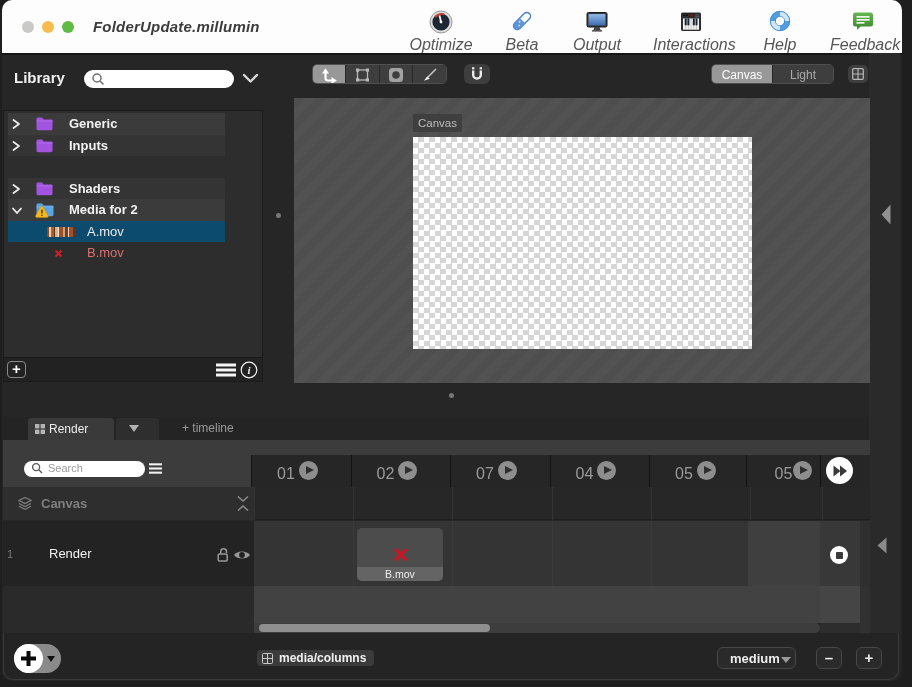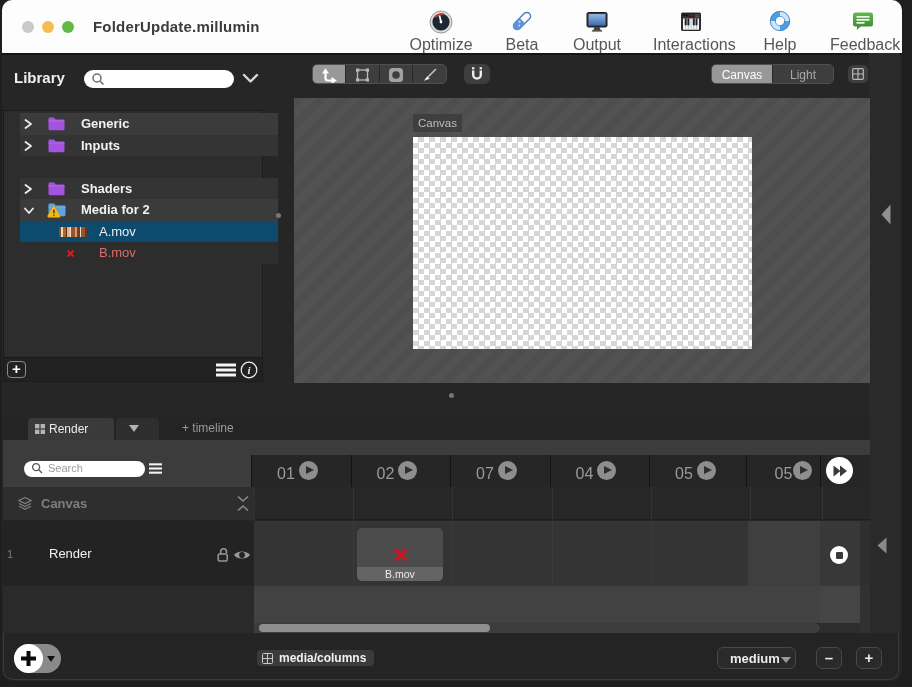--- a/index.html
+++ b/index.html
@@ -2,32 +2,32 @@
 <html><head>
 <meta charset="utf-8">
 <style>
 * { margin:0; padding:0; box-sizing:border-box; }
 html,body { width:912px; height:687px; background:#1d1d1d; font-family:"Liberation Sans", sans-serif; overflow:hidden; }
 #stage { position:relative; width:912px; height:687px; background:#1e1e1e; }
 .abs { position:absolute; }
 #window { position:absolute; left:2px; top:0; width:900px; height:681px; border-radius:10px; background:#262626; overflow:hidden; }
 
 
-#titlebar { position:absolute; left:0; top:0; width:900px; height:53px; background:#fdfdfd; }
+#titlebar { position:absolute; left:0; top:0; width:900px; height:53px; background:#fdfdfd;font-style:italic; }
 .tl { position:absolute; top:21px; width:12px; height:12px; border-radius:50%; }
 #title { position:absolute; left:91px; top:18px; font-size:15px; font-weight:bold; color:#3c3c3c; letter-spacing:0.2px; }
 .tbitem { position:absolute; top:9px; text-align:center; }
 .tbicon { height:26px; display:flex; justify-content:center; align-items:flex-start; }
 .tblabel { margin-top:1px; font-size:16px; color:#565656; }
 
 
 #libtitle { position:absolute; left:12px; top:69px; font-size:15px; font-weight:bold; color:#f0f0f0; }
 #libsearch { position:absolute; left:82px; top:70px; width:150px; height:18px; background:#fff; border-radius:9px; }
 #libpanel { position:absolute; left:1px; top:110px; width:260px; height:272px; background:#2d2d2d; border:1px solid #1b1b1b; }
-.lrow { position:absolute; left:16px; width:258px; height:21.5px; }
+.lrow { position:absolute; left:4px; width:217px; height:21.5px; }
 .lrow .rowlab { position:absolute; left:61px; top:3px; font-size:13px; font-weight:bold; color:#f2f2f2; }
 .lrow .chev { position:absolute; left:3px; top:5px; }
 .lrow .ficon { position:absolute; left:28px; top:3px; }
 #libbottom { position:absolute; left:0px; top:246px; width:258px; height:24px; background:#222222; border-top:1px solid #191919; }
 #libplus { position:absolute; left:3px; top:3px; width:19px; height:17px; border:1.5px solid #8a8a8a; border-radius:4px; color:#fff; font-weight:bold; font-size:15px; line-height:13px; text-align:center; }
 
 
 #workspace { position:absolute; left:292px; top:98px; width:576px; height:285px;
   background:repeating-linear-gradient(135deg, #4e4e4e 0 8px, #525252 8px 16px); }
 #canvaschip { position:absolute; left:119px; top:16px; height:18px; background:#3f3f3f; color:#bcbcbc; font-size:11.5px; line-height:18px; padding:0 5px; }

